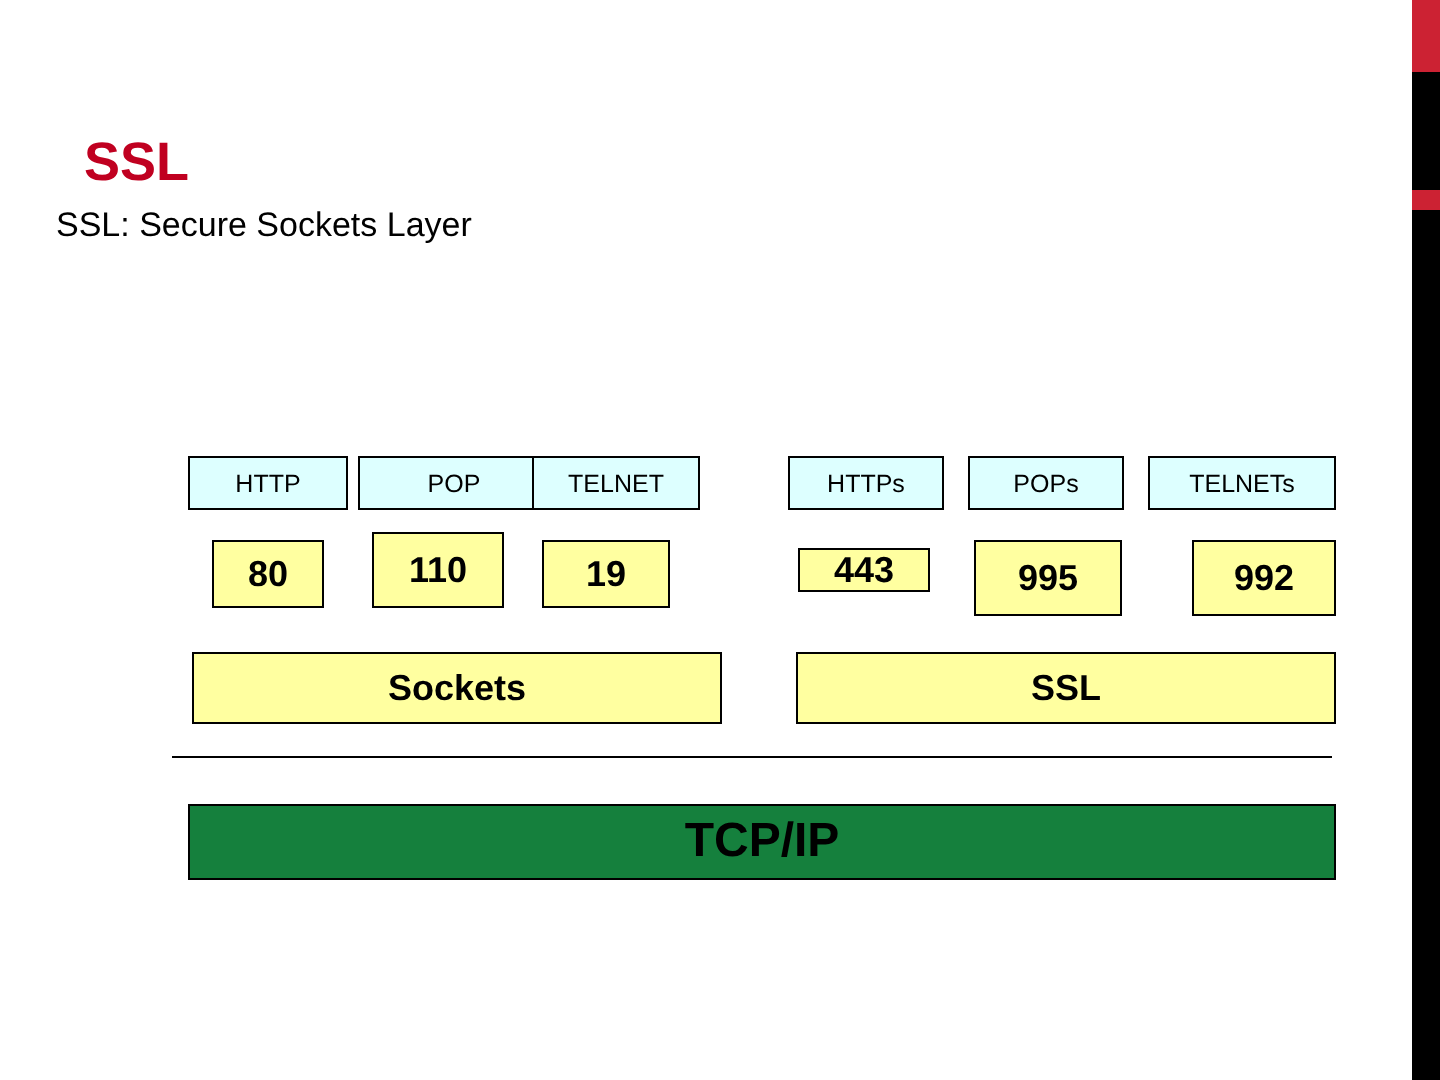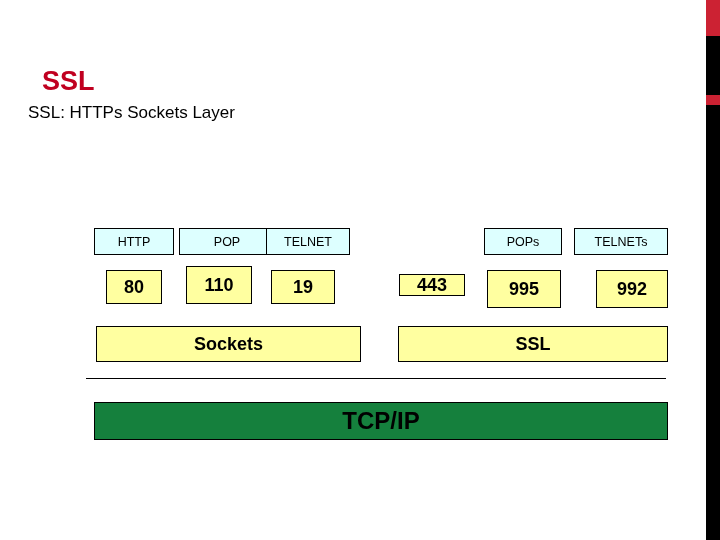--- a/index.html
+++ b/index.html
@@ -111,27 +111,28 @@
   }
 </style>
 </head>
 <body>
 
 <div class="right-bar"></div>
 <div class="right-bar-red"></div>
 <div class="right-bar-red2"></div>
 
 <div class="slide-title">SSL</div>
-<div class="subtitle">SSL: HTTPs Sockets Layer</div>
+<div class="subtitle">SSL: Secure Sockets Layer</div>
 
 <div class="diagram">
 
   <div class="box proto-label" style="left:78px; top:228px; width:80px; height:27px;">HTTP</div>
   <div class="box proto-label" style="left:163px; top:228px; width:96px; height:27px;">POP</div>
   <div class="box proto-label" style="left:250px; top:228px; width:84px; height:27px;">TELNET</div>
+  <div class="box proto-label" style="left:378px; top:228px; width:78px; height:27px;">HTTPs</div>
   <div class="box proto-label" style="left:468px; top:228px; width:78px; height:27px;">POPs</div>
   <div class="box proto-label" style="left:558px; top:228px; width:94px; height:27px;">TELNETs</div>
 
   <div class="box port-num" style="left:90px; top:270px; width:56px; height:34px;text-align:right;">80</div>
   <div class="box port-num" style="left:170px; top:266px; width:66px; height:38px;">110</div>
   <div class="box port-num" style="left:255px; top:270px; width:64px; height:34px;">19</div>
   <div class="box port-num" style="left:383px; top:274px; width:66px; height:22px;">443</div>
   <div class="box port-num" style="left:471px; top:270px; width:74px; height:38px;">995</div>
   <div class="box port-num" style="left:580px; top:270px; width:72px; height:38px;">992</div>
 

